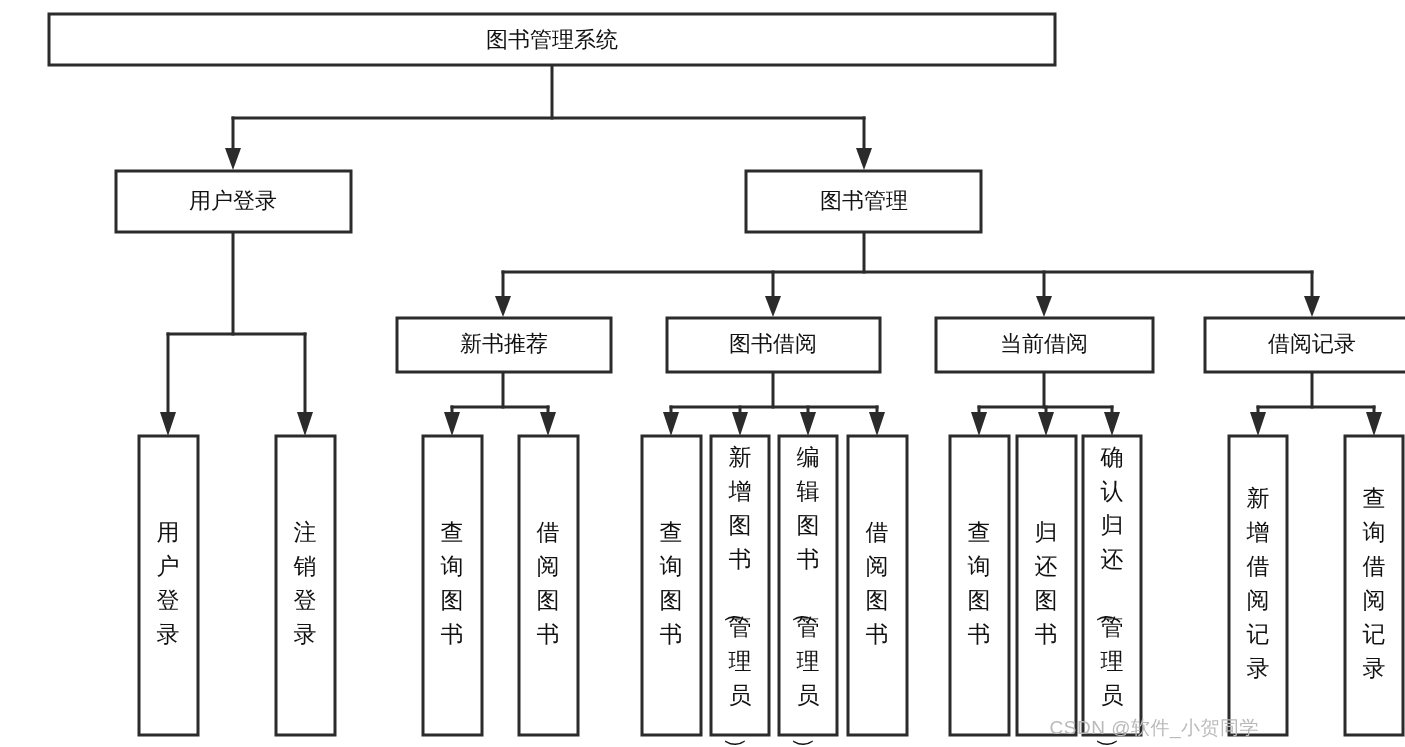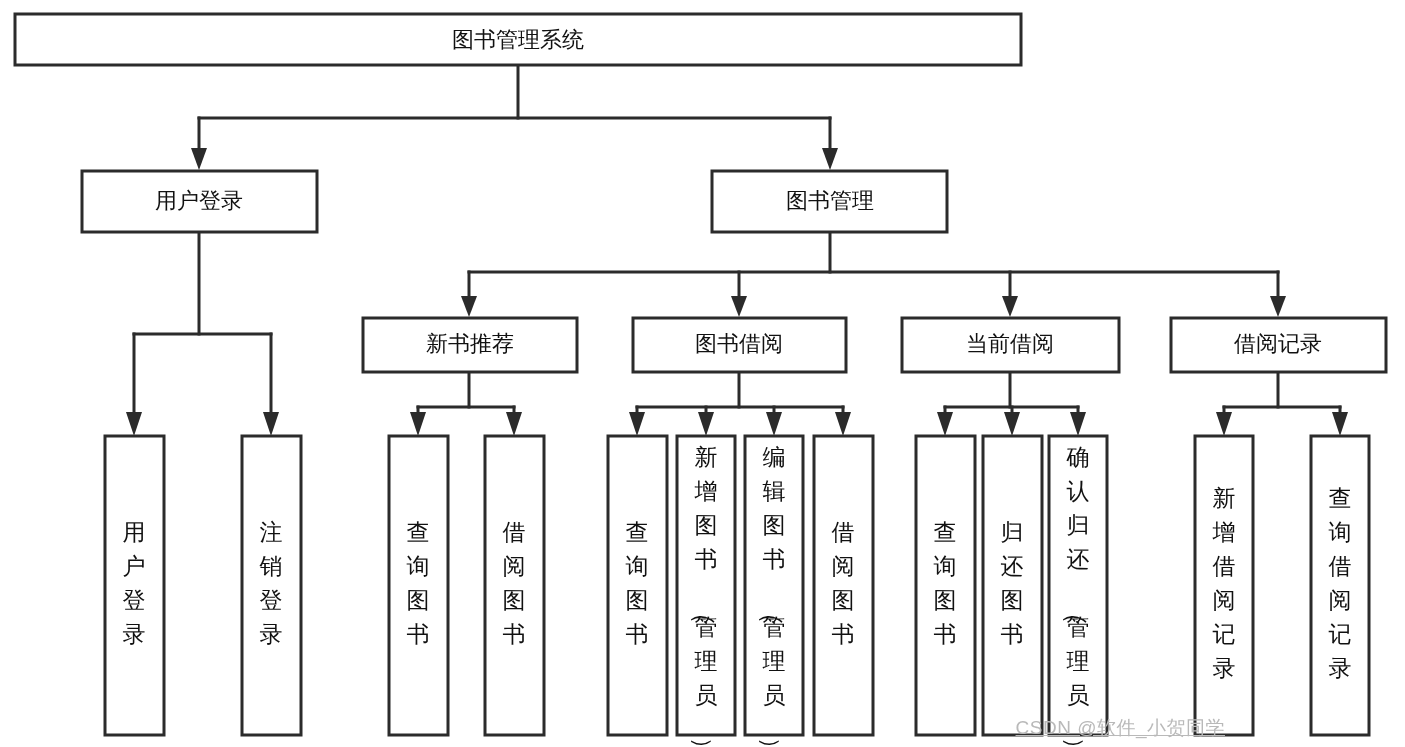--- a/index.html
+++ b/index.html
@@ -11,20 +11,21 @@
     width: 1405px;
     height: 747px;
     font-family: "Liberation Sans", "DejaVu Sans", sans-serif;
     overflow: hidden;
     position: relative;
   }
   #diagram-root {
     position: relative;
     width: 1233px;
     height: 747px;
+    margin-left: 34px;
   }
   svg.flow {
     position: absolute;
     left: 0;
     top: 0;
     width: 1405px;
     height: 747px;
   }
   .box-rect {
     fill: #ffffff;
@@ -57,21 +58,20 @@
   .watermark {
     position: absolute;
     right: 8px;
     bottom: 6px;
     font-family: "Liberation Sans", "DejaVu Sans", sans-serif;
     font-size: 19px;
     color: #b9b9b9;
     letter-spacing: 0.5px;
     white-space: nowrap;
     user-select: none;
-    text-decoration: underline;
   }
 </style>
 </head>
 <body>
 
 <div id="diagram-root">
 
   <svg class="flow" viewBox="0 0 1405 747" xmlns="http://www.w3.org/2000/svg">
 
     <g>

